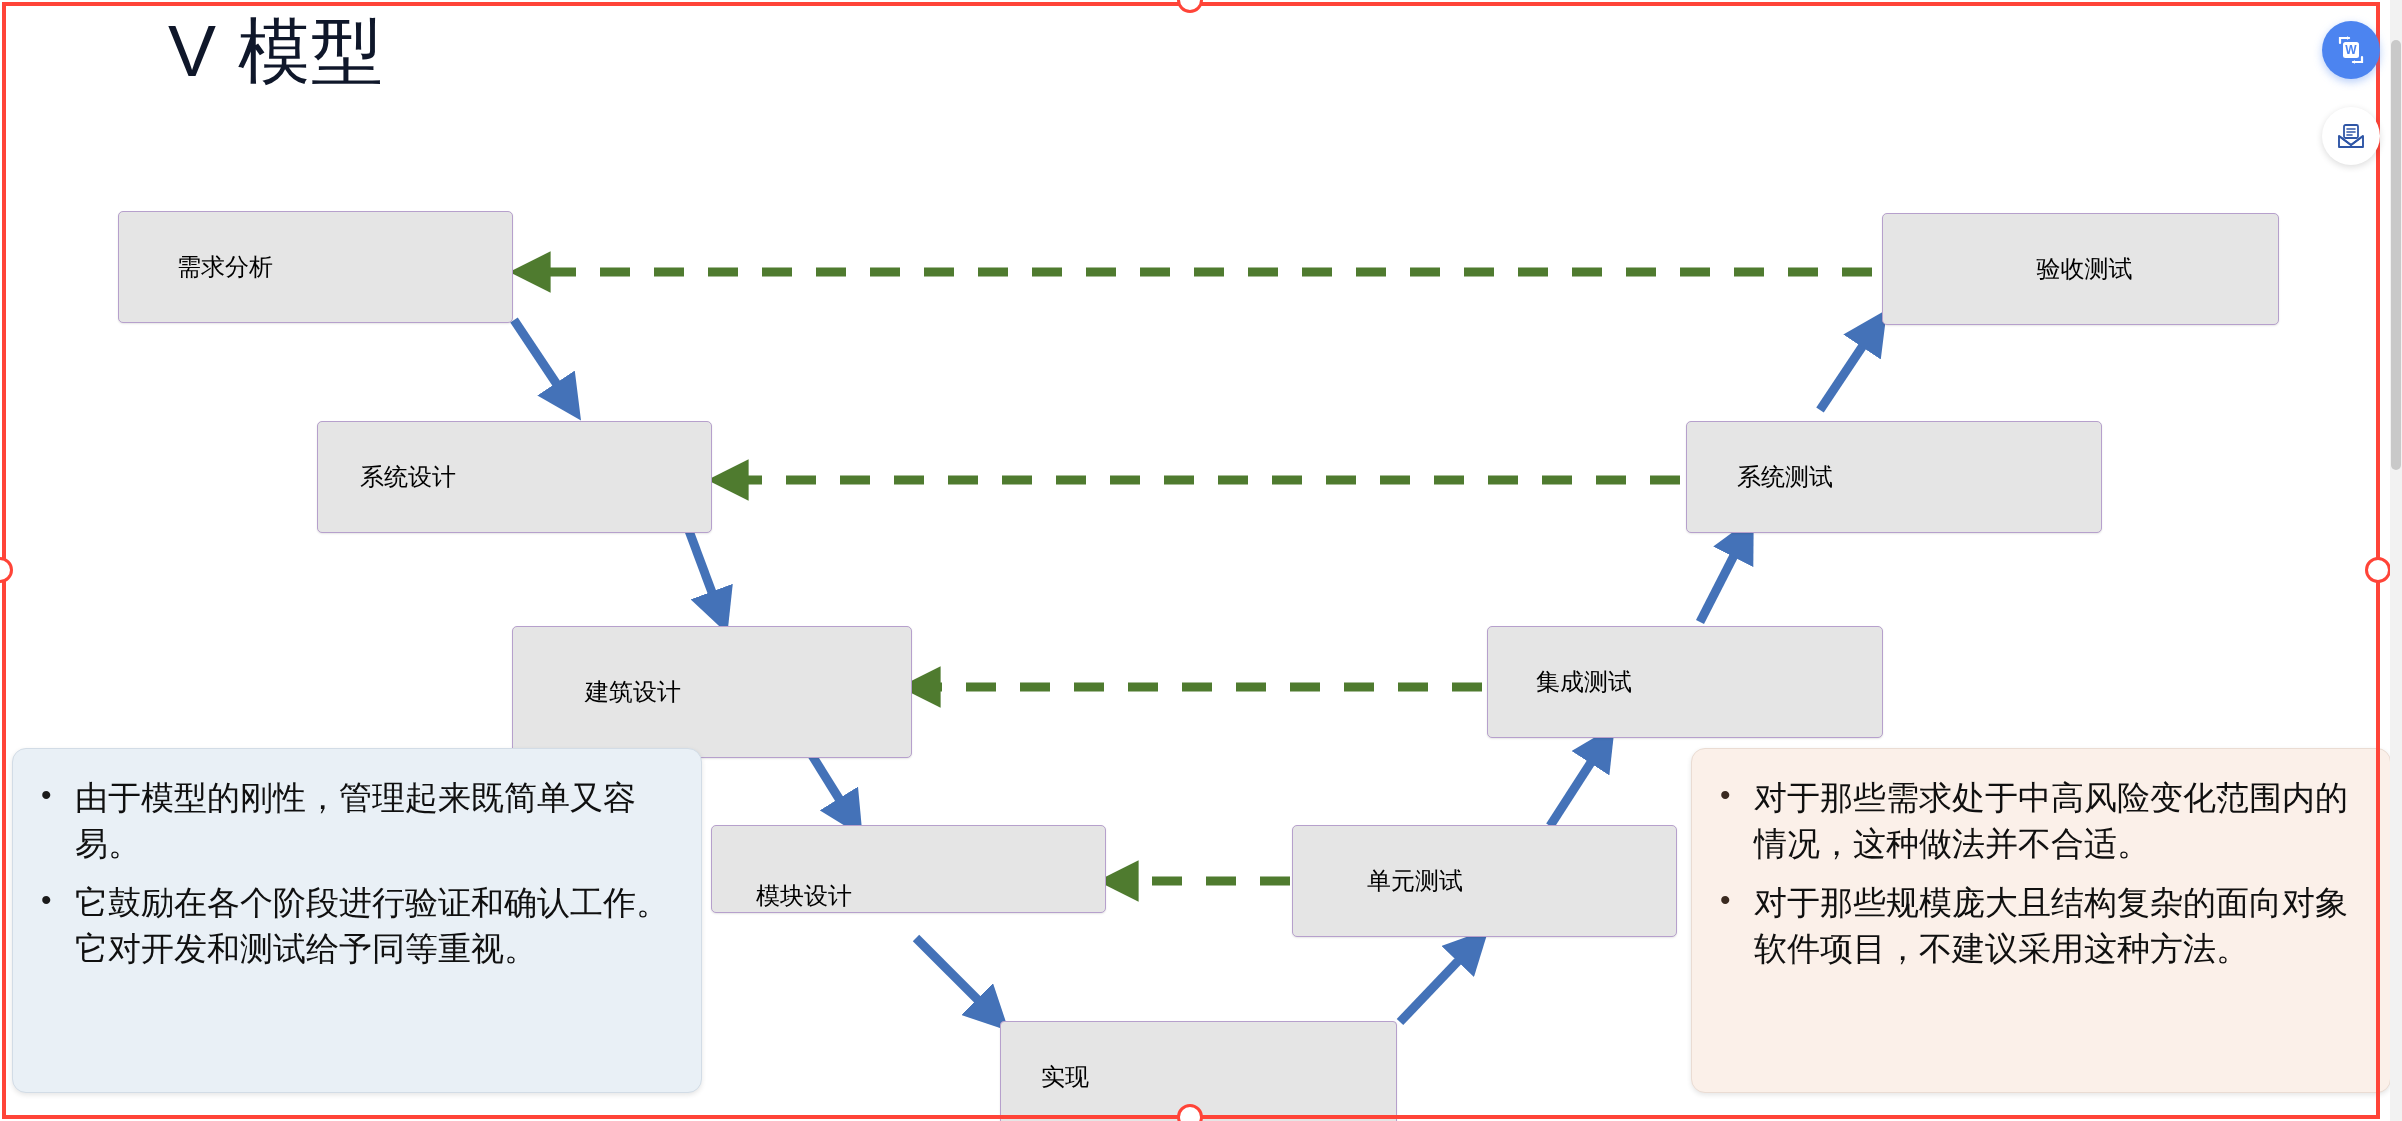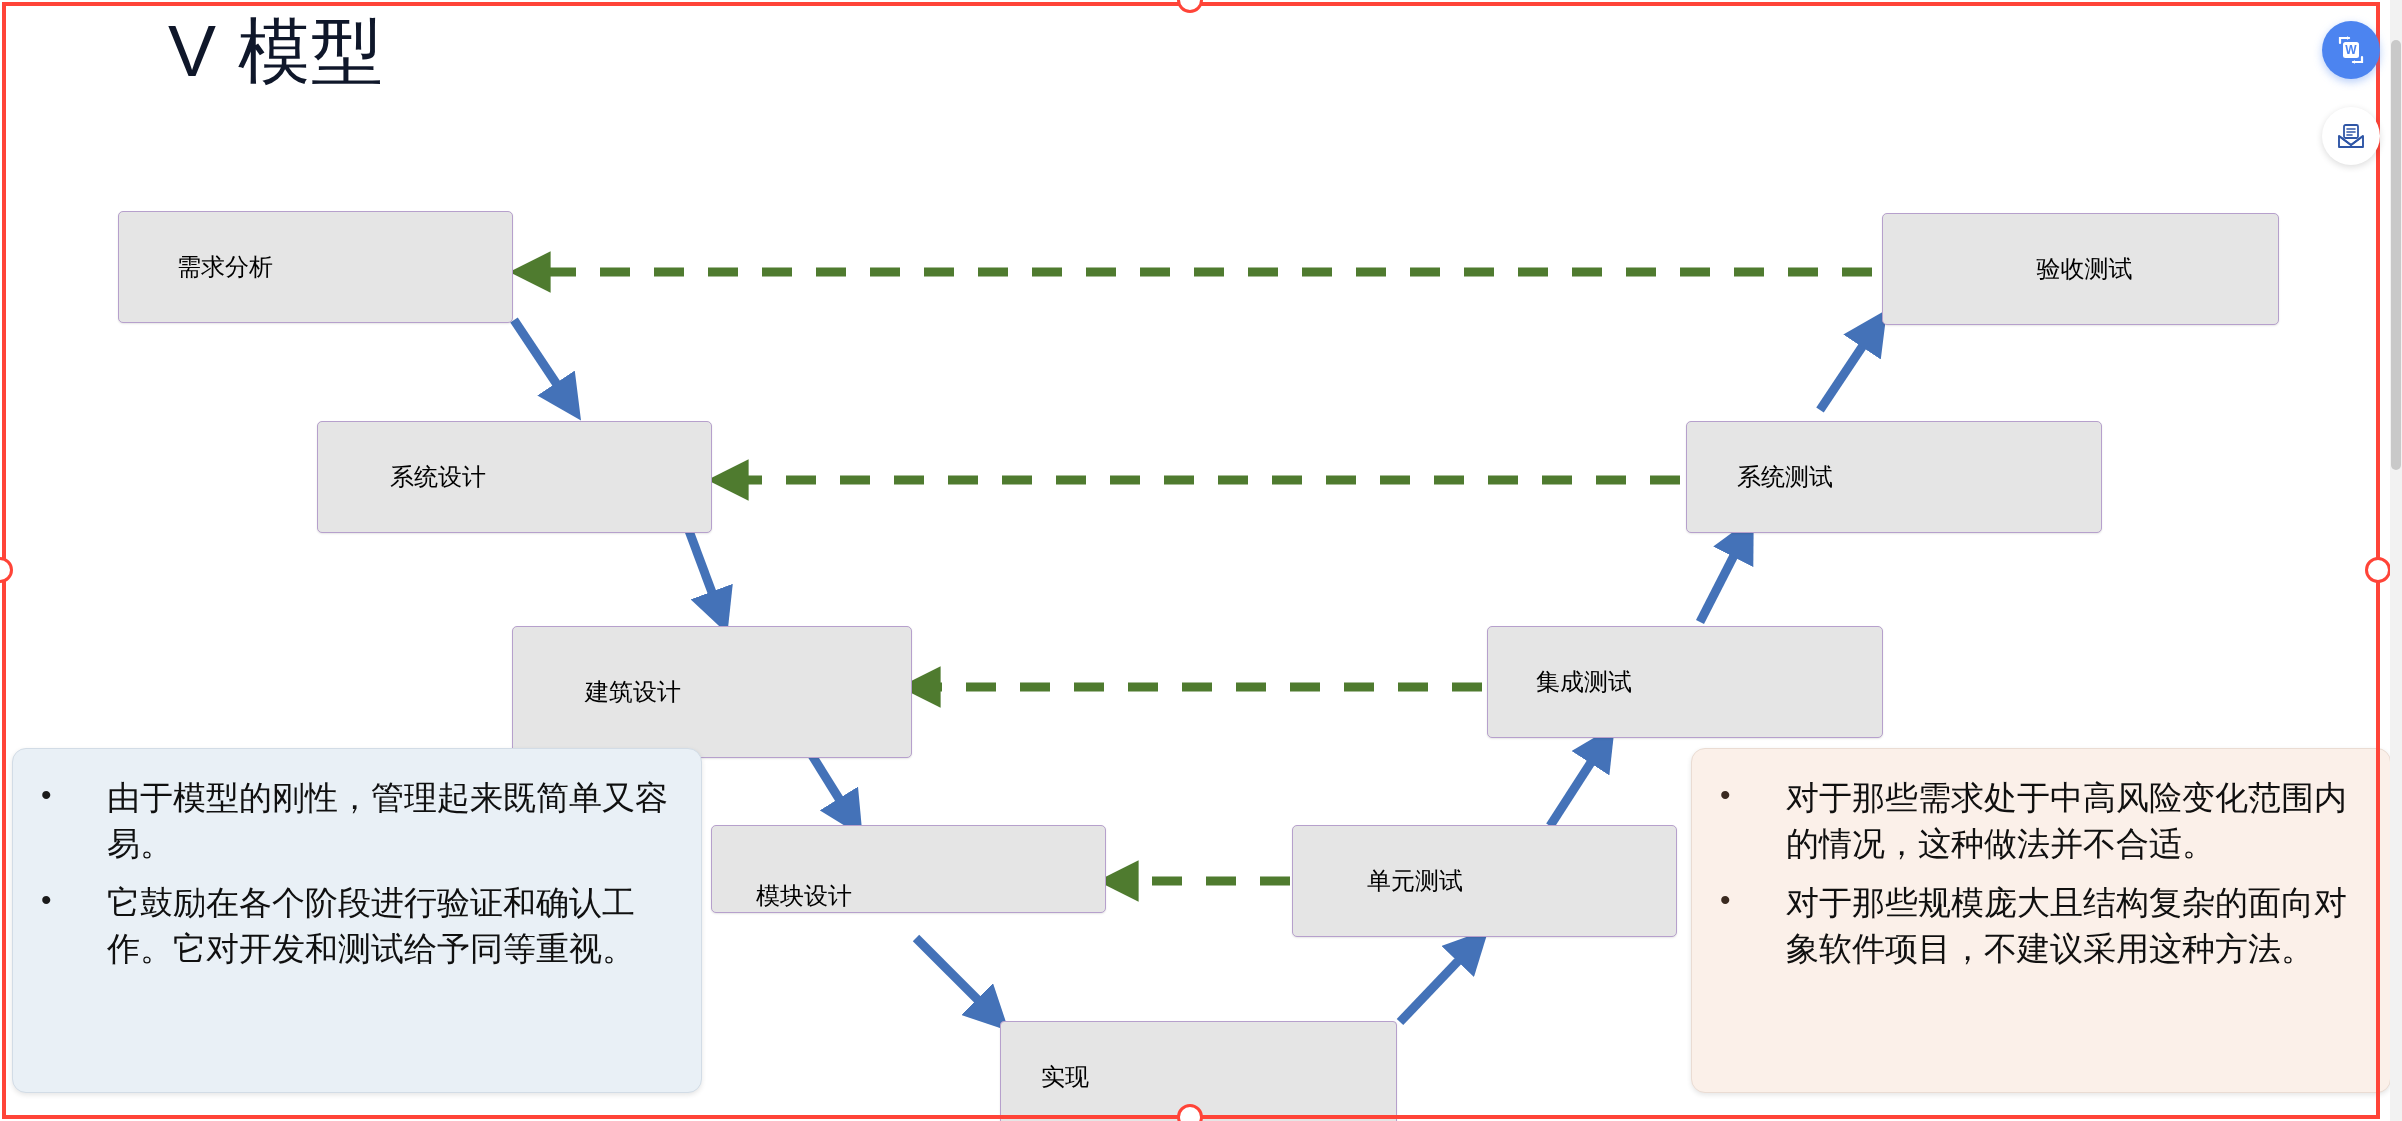--- a/index.html
+++ b/index.html
@@ -114,21 +114,20 @@
     color: #1a1a1a;
     text-align: left;
     padding-left: 6px;
   }
   .note-right .bullet-dot { color: #3a2a20; }
   .bullet-text {
     font-size: 33px;
     line-height: 1.38;
     color: #101010;
     flex: 1 1 auto;
-    margin-left: 32px;
   }
 
   
   .fab {
     position: absolute;
     border-radius: 50%;
     display: flex;
     align-items: center;
     justify-content: center;
   }
@@ -200,21 +199,21 @@
       <line x1="1680" y1="480" x2="718" y2="480"></line>
       <line x1="1482" y1="687" x2="910" y2="687"></line>
       <line x1="1290" y1="881" x2="1108" y2="881"></line>
     </g>
   </svg>
 
   <div class="node" style="left:118px; top:211px; width:395px; height:112px; padding-left:58px;">
     <span>需求分析</span>
   </div>
 
-  <div class="node" style="left:317px; top:421px; width:395px; height:112px; padding-left:72px;">
+  <div class="node" style="left:317px; top:421px; width:395px; height:112px; padding-left:42px;">
     <span>系统设计</span>
   </div>
 
   <div class="node" style="left:512px; top:626px; width:400px; height:132px; padding-left:72px;">
     <span>建筑设计</span>
   </div>
 
   <div class="node" style="left:711px; top:825px; width:395px; height:88px; padding-left:44px;align-items:flex-end;">
     <span>模块设计</span>
   </div>

